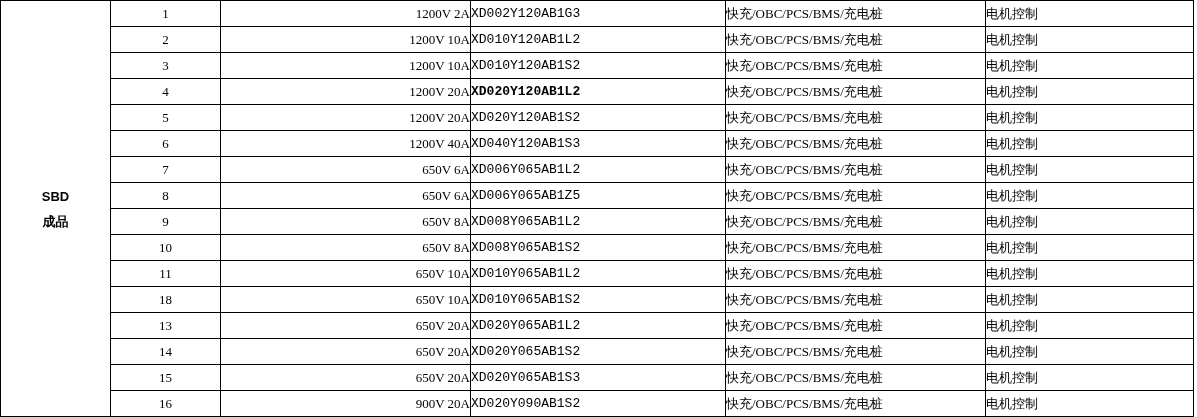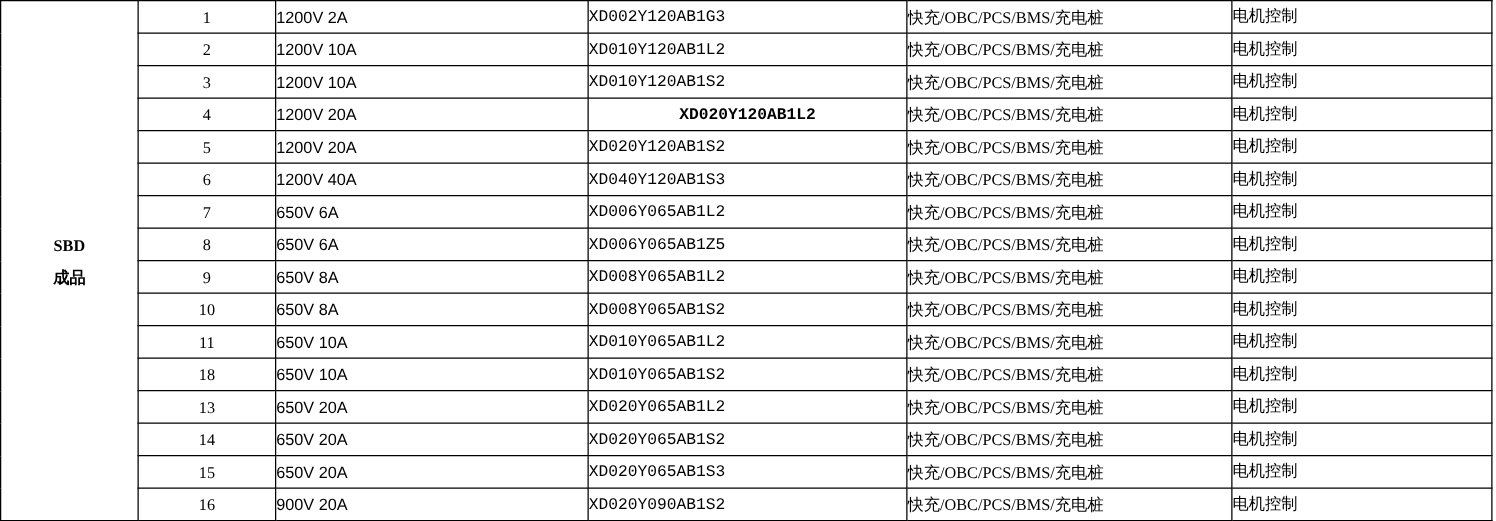--- a/index.html
+++ b/index.html
@@ -37,48 +37,47 @@
   col.c-cat  { width: 110px; }
   col.c-no   { width: 110px; }
   col.c-spec { width: 250px; }
   col.c-part { width: 255px; }
   col.c-app  { width: 260px; }
   col.c-use  { width: 208px; }
 
   td.cat {
     text-align: center;
     vertical-align: middle;
-    font-family: Liberation Serif, serif;
+    font-family: Liberation Sans, sans-serif;
     font-weight: bold;
     font-size: 13.5px;
     line-height: 18px;
     white-space: normal;
   }
   td.cat .cat-line { display: block; }
   td.no {
     text-align: center;
     font-family: "Liberation Serif", serif;
     font-size: 13px;
   }
   td.spec {
-    text-align: left;
+    text-align: right;
     padding-left: 8px;
-    font-family: Liberation Sans, sans-serif;
+    font-family: Liberation Serif, serif;
     font-size: 12.5px;
     letter-spacing: 0px;
   }
   td.part {
     text-align: left;
     padding-left: 8px;
     font-family: "Liberation Mono", monospace;
     font-size: 12.5px;
   }
   td.part.bold {
     font-weight: bold;
-    text-align: center;
   }
   td.app {
     font-family: Liberation Serif, serif;
     font-size: 12.5px;
   }
   td.use {
     text-align: left;
     font-family: "DejaVu Sans", sans-serif;
     font-size: 12.5px;
   }

